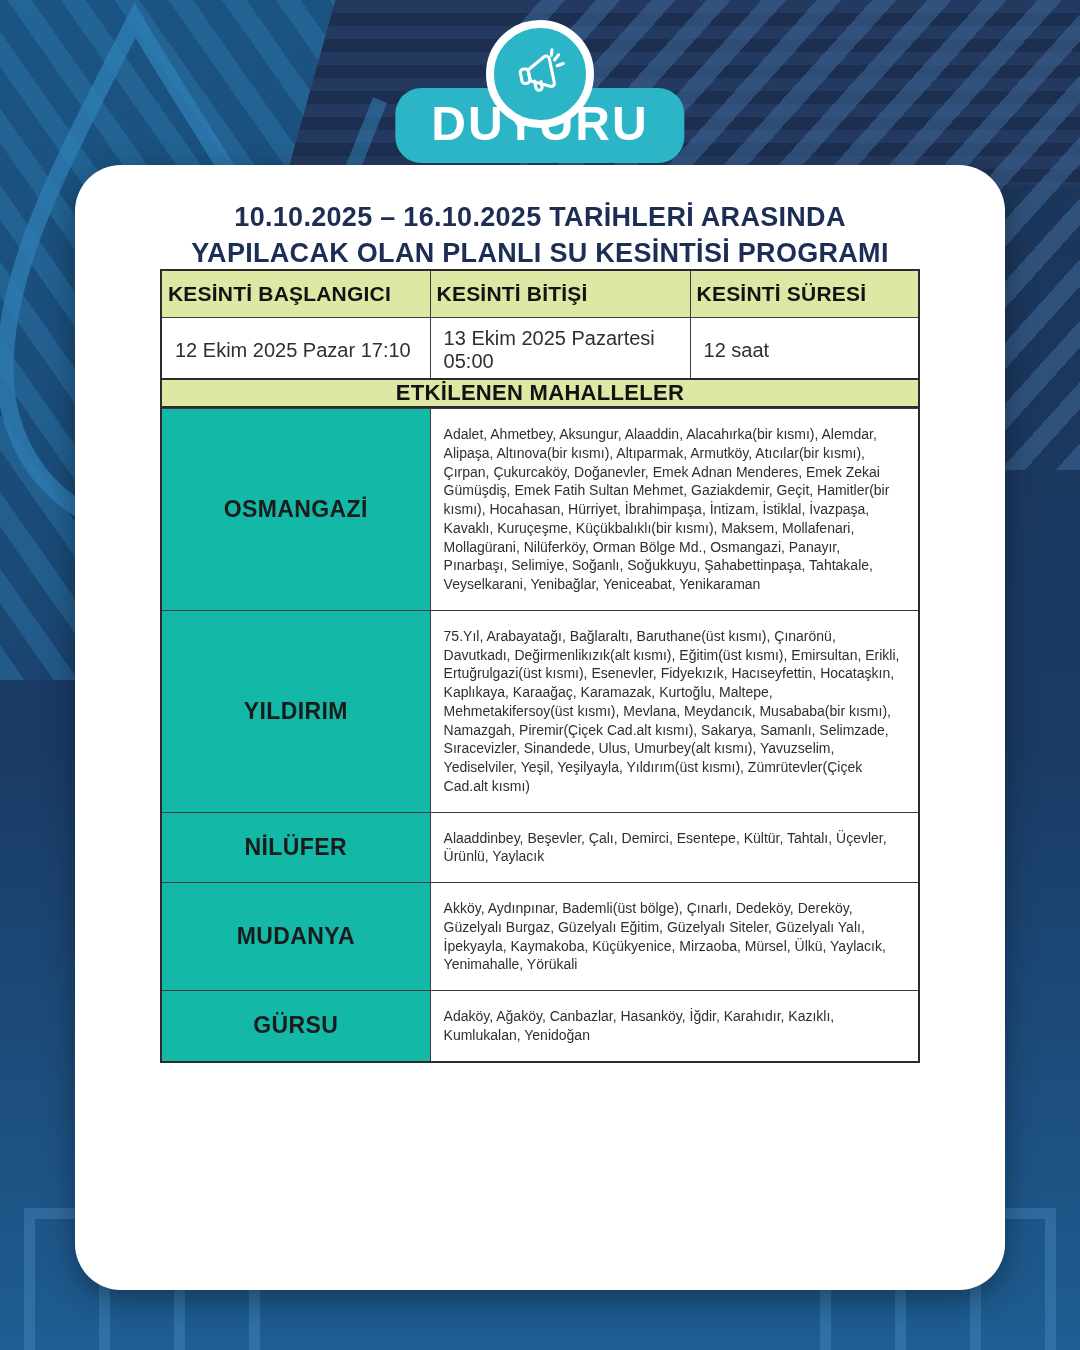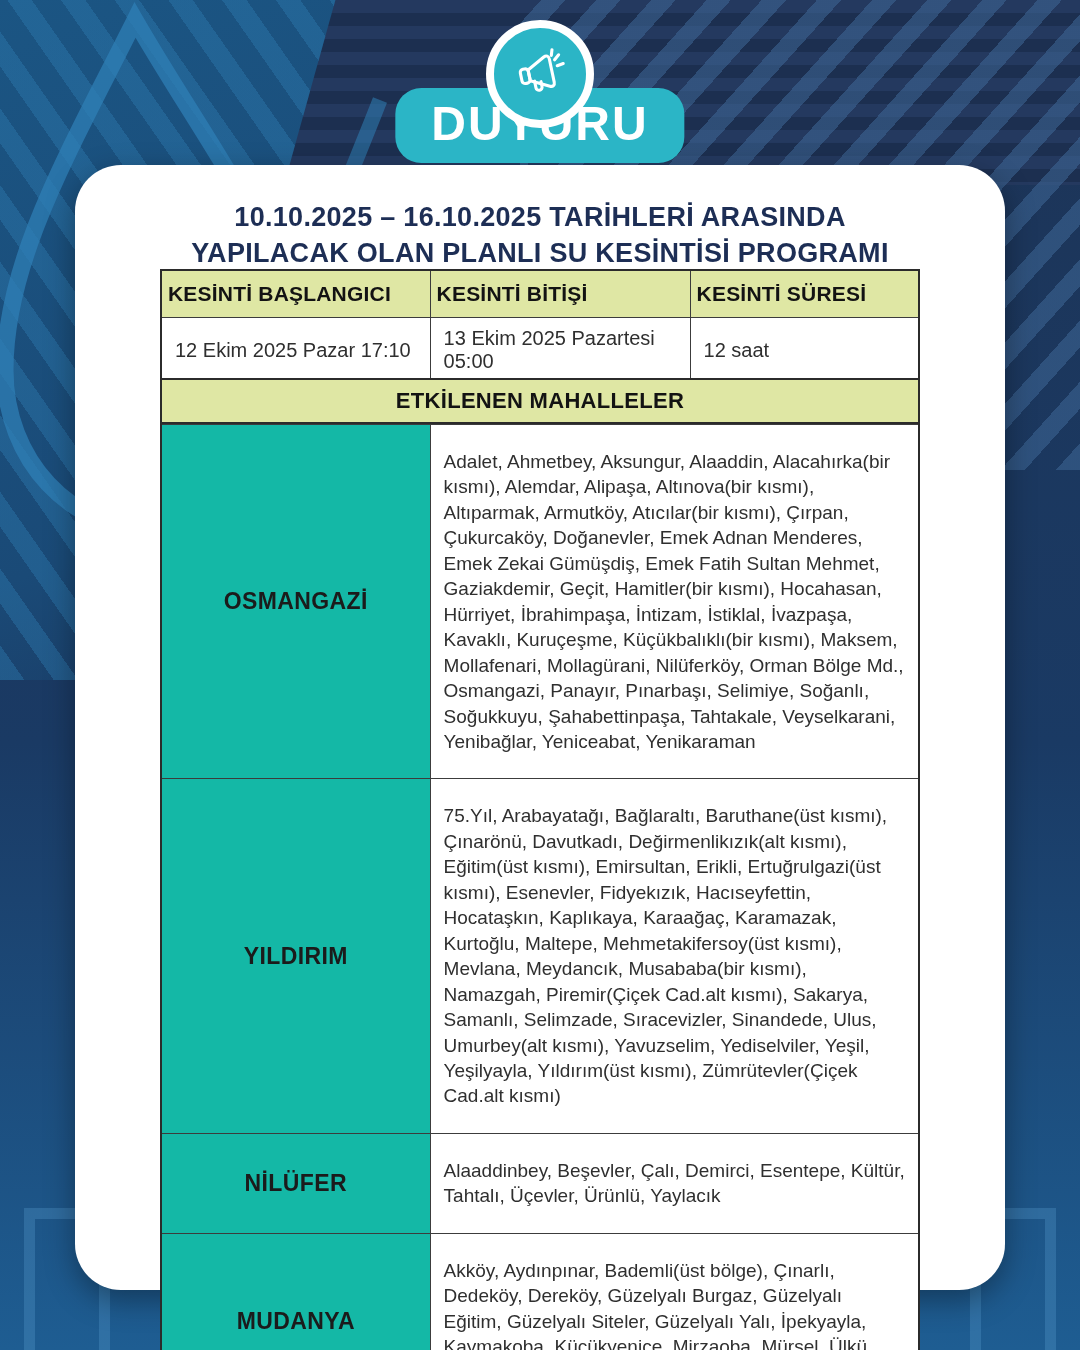--- a/index.html
+++ b/index.html
@@ -79,31 +79,31 @@
   }
   table.sched td{
     border:1px solid #3c3c3c;background:#ffffff;
     padding:9px 13px;font-size:20px;color:#2f2f2f;
   }
   table.sched tr.r1 td{border-bottom:none;padding-bottom:5px;}
   table.sched tr.r2 td{border-top:none;padding-top:5px;}
   .band{
     border:2px solid #2b2b2b;border-top:none;
     background:#dfe7a4;text-align:center;
-    padding:8px 0;font-size:22px;font-weight:bold;color:#131313;letter-spacing:.3px;
+    padding:0 0;font-size:22px;font-weight:bold;color:#131313;letter-spacing:.3px;
   }
   table.districts{border:2px solid #2b2b2b;border-top:none;}
   table.districts th{
     background:#14b8a6;border:1px solid #3c3c3c;
     font-size:23px;font-weight:bold;color:#1b1b1b;letter-spacing:.4px;
     text-align:center;vertical-align:middle;
   }
   table.districts td{
     background:#ffffff;border:1px solid #3c3c3c;
-    padding:24px 13px;font-size:19px;line-height:1.34;color:#2f2f2f;
+    padding:16px 13px;font-size:14px;line-height:1.34;color:#2f2f2f;
     vertical-align:middle;
   }
 </style>
 </head>
 <body>
 
 <div class="canvas">
 
   <div class="bg-topband"></div>
   <div class="bg-chevron-right"></div>

